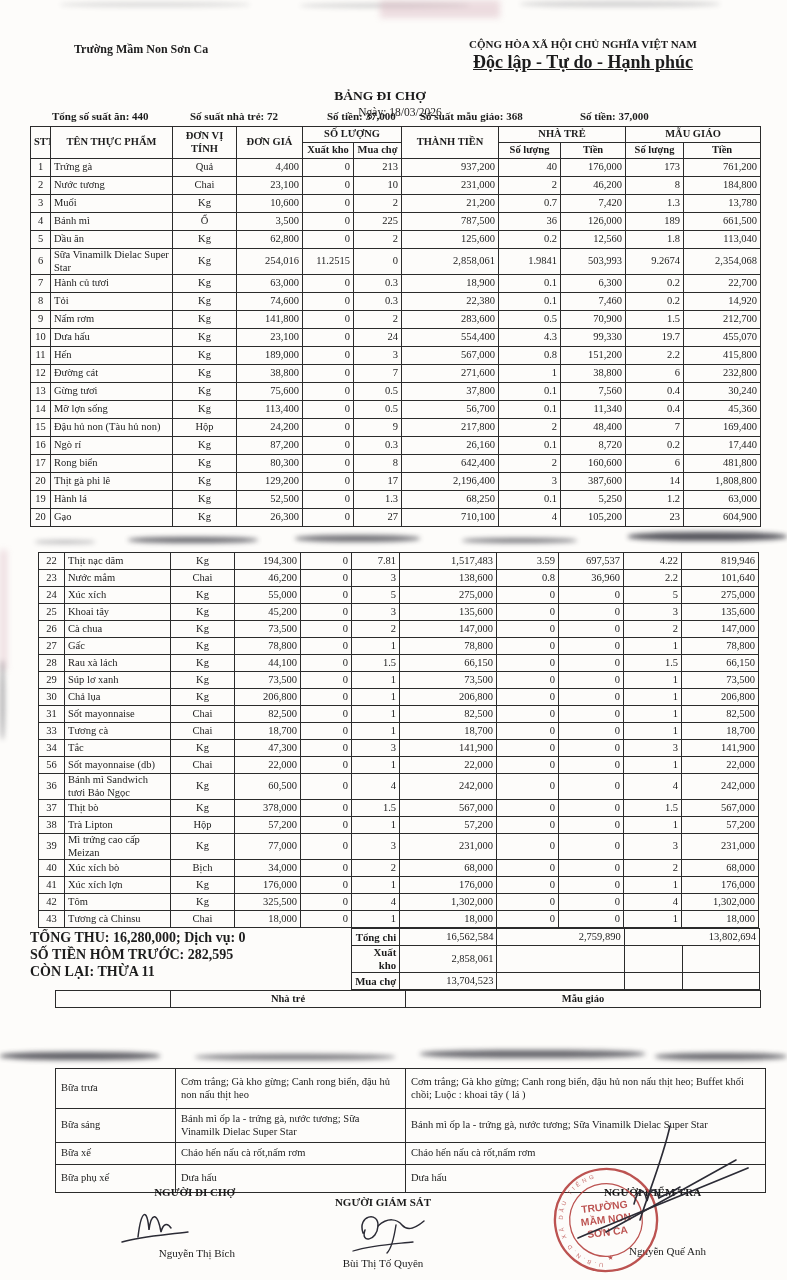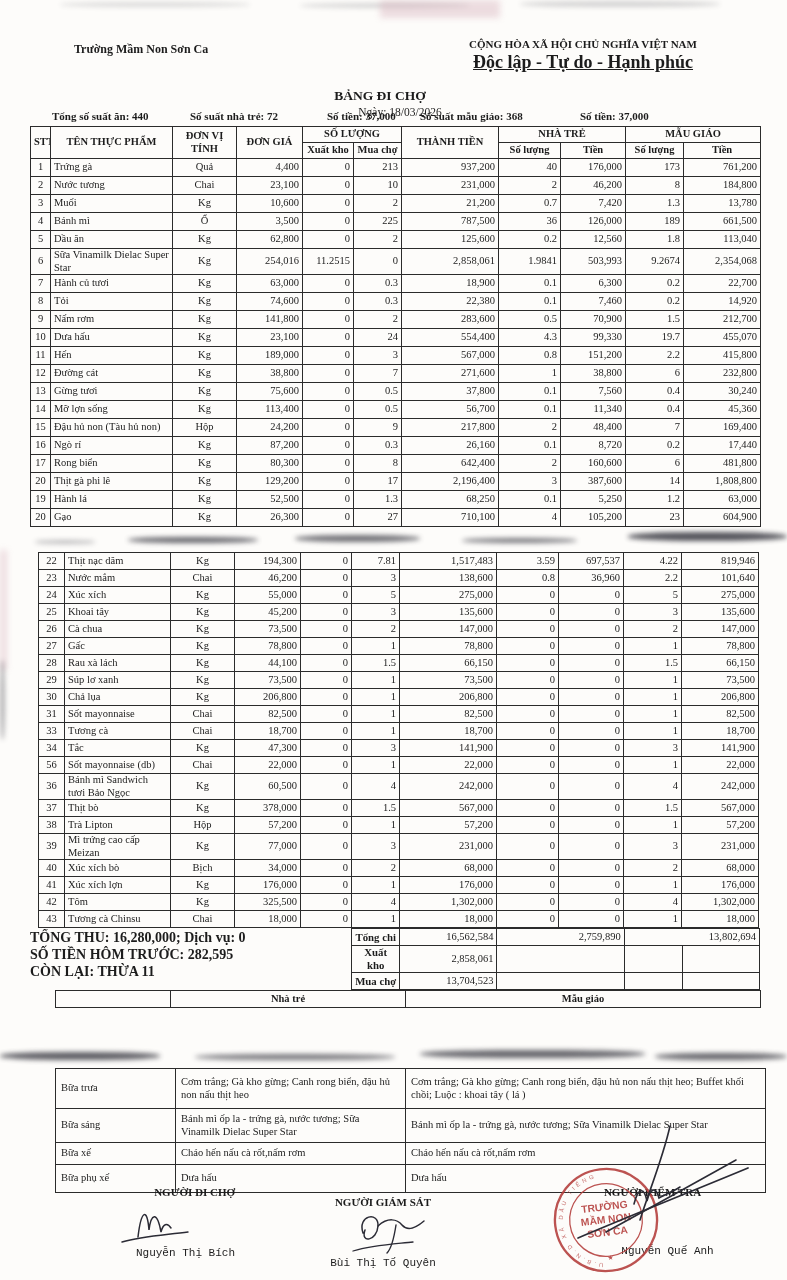--- a/index.html
+++ b/index.html
@@ -26,30 +26,30 @@
   td.ar{text-align:right;padding-right:3px;}
   #tbl1{position:absolute;left:30px;top:126px;width:730px;}
   #tbl1 tbody td{height:17px;}
   #flow2{position:absolute;left:38px;top:552px;width:730px;}
   #tbl2{width:720px;}
   #tbl2 tbody td{height:16px;}
   #tbl3{width:730px;margin-left:-8px;}
   #tbl3 td{height:16px;}
   #tbl3 td.blank{border:none;background:transparent;vertical-align:top;padding:0;}
   .tot-left{font-weight:bold;font-size:14px;white-space:nowrap;line-height:17px;}
-  #tbl3 td.lbl{font-weight:bold;text-align:center;font-size:10.8px;}
+  #tbl3 td.lbl{font-weight:bold;text-align:right;font-size:10.8px;}
   #tbl4{width:705px;margin-left:17px;}
   #tbl4 td{height:16px;font-weight:bold;}
   
   #menu{position:absolute;left:55px;top:1068px;width:710px;}
   #menu td{font-size:10.5px;vertical-align:middle;padding:1px 5px;}
   
   .sigcol{position:absolute;text-align:center;z-index:1;}
   .sigrole{font-weight:bold;font-size:11px;white-space:nowrap;}
-  .signame{font-size:11px;white-space:nowrap;margin-top:2px;font-family:Liberation Mono, monospace;}
+  .signame{font-size:11px;white-space:nowrap;margin-top:2px;}
   .sigsvg{display:block;margin:3px auto 0 auto;}
   #stamp{position:absolute;left:552px;top:1166px;width:108px;height:108px;z-index:3;opacity:.9;transform:rotate(-7deg);}
   #penoverlay{position:absolute;left:540px;top:1118px;z-index:4;pointer-events:none;}
   
   .smudge{position:absolute;background:#43434b;filter:blur(2.4px);border-radius:45%;}
   .pinkedge{position:absolute;background:#d9b6c0;filter:blur(3px);opacity:.45;}
 </style>
 </head>
 <body>
 

